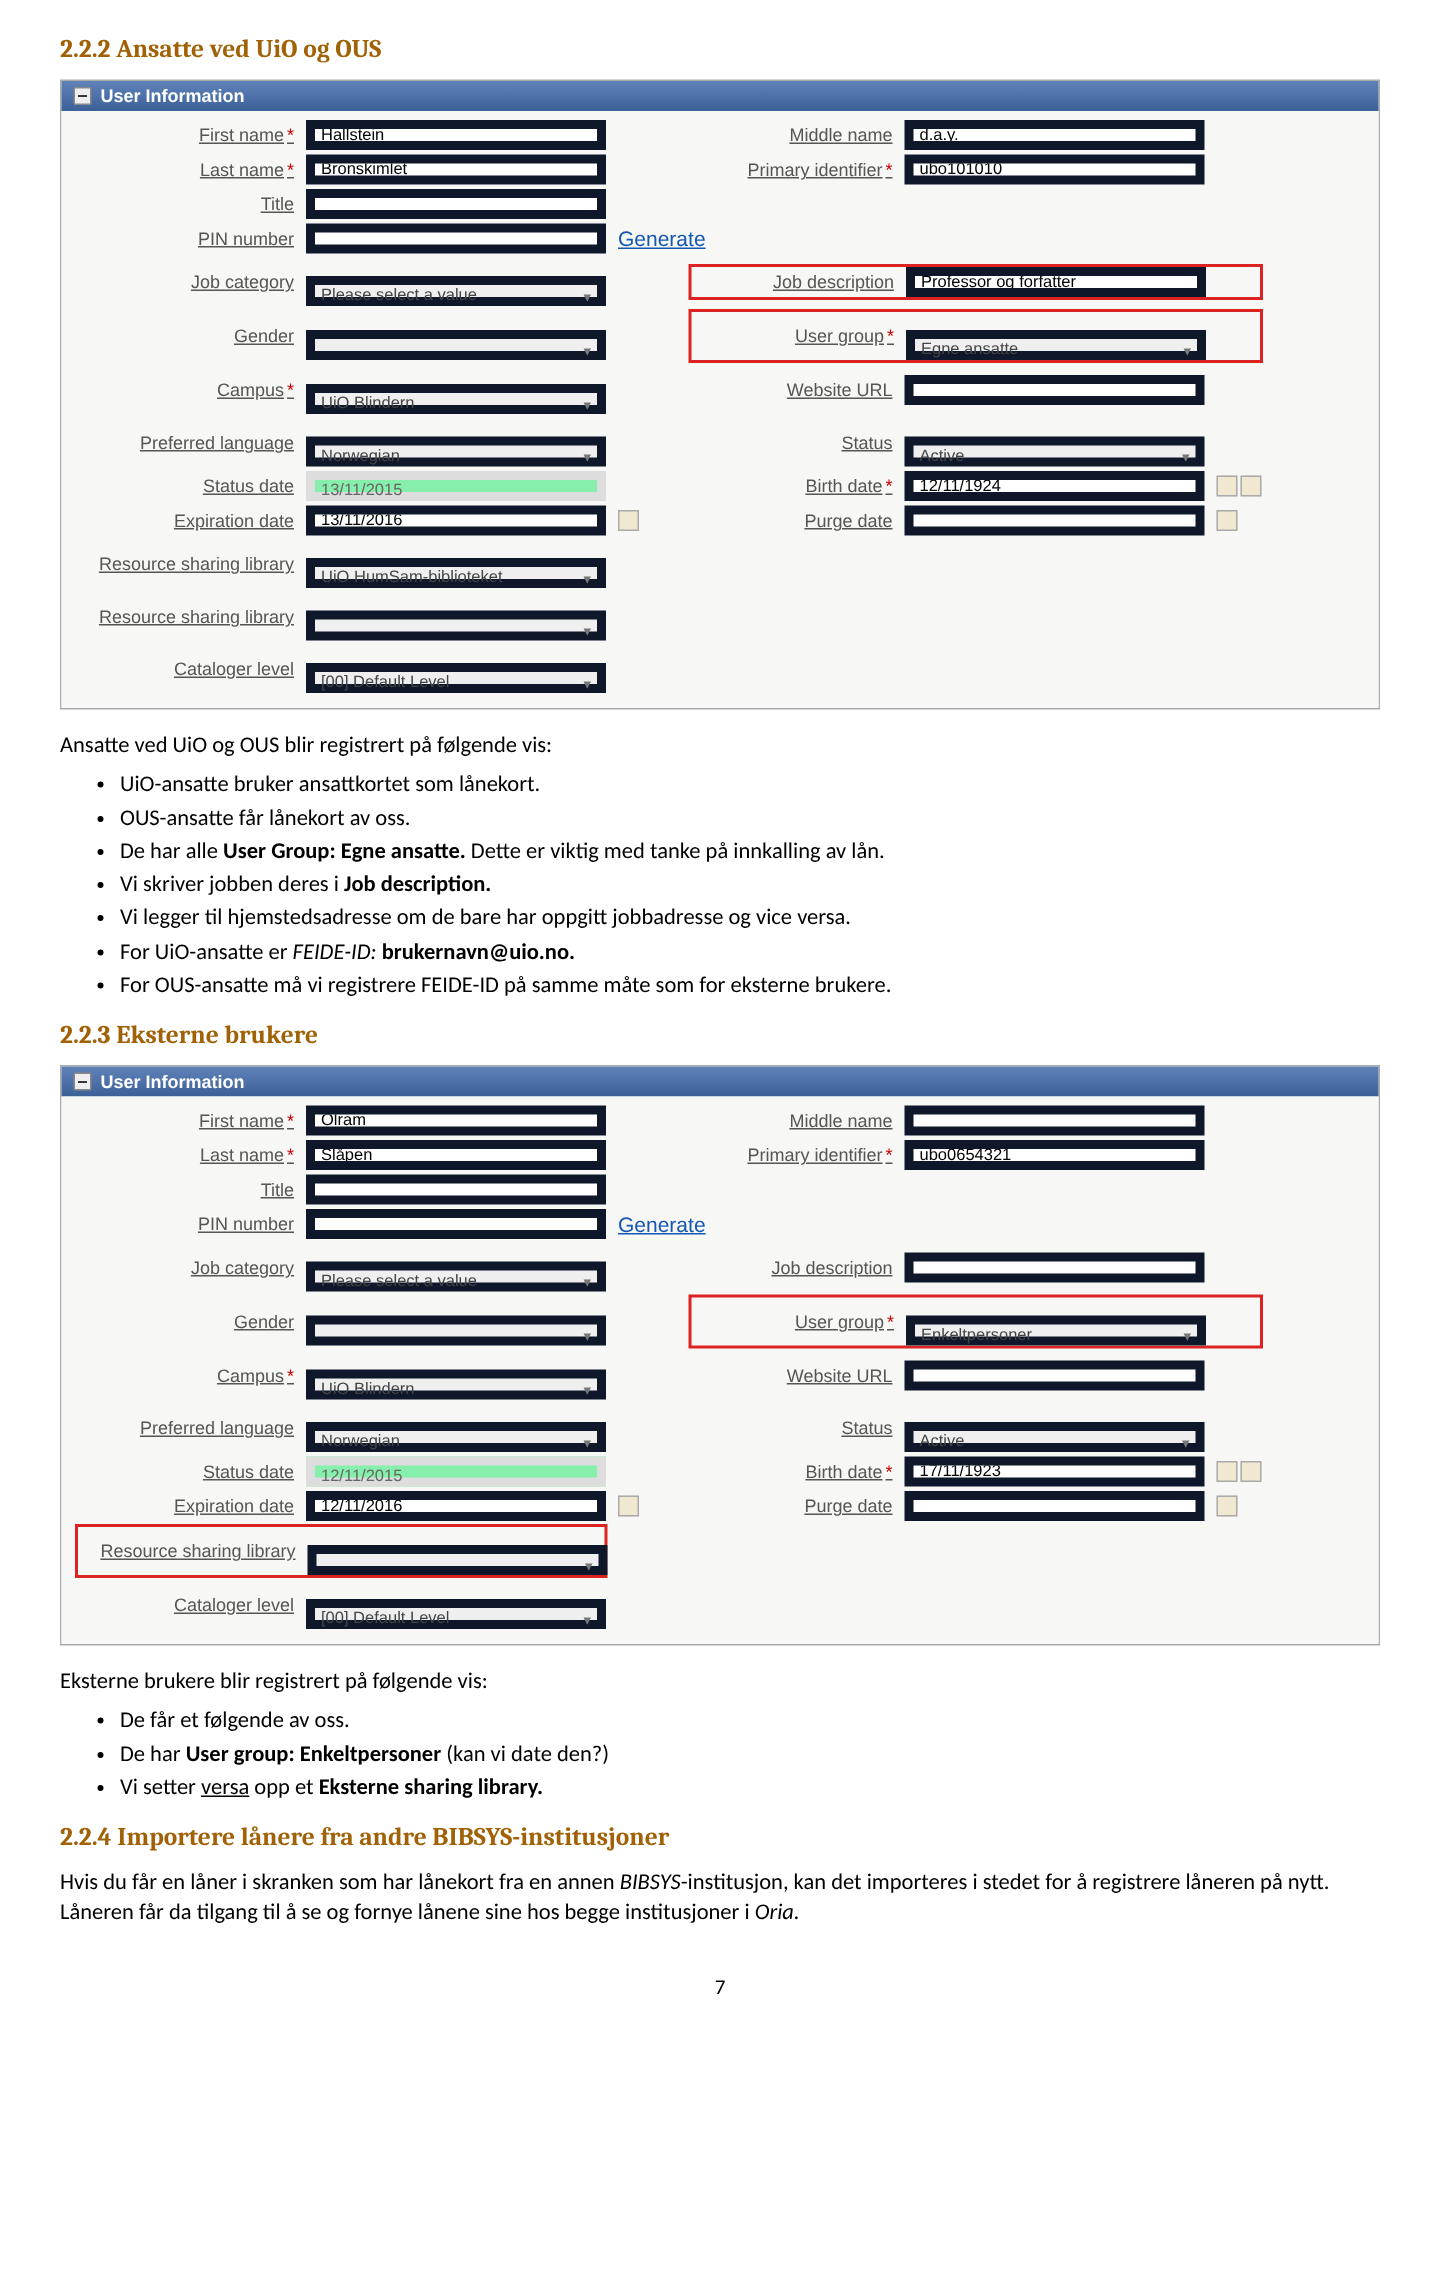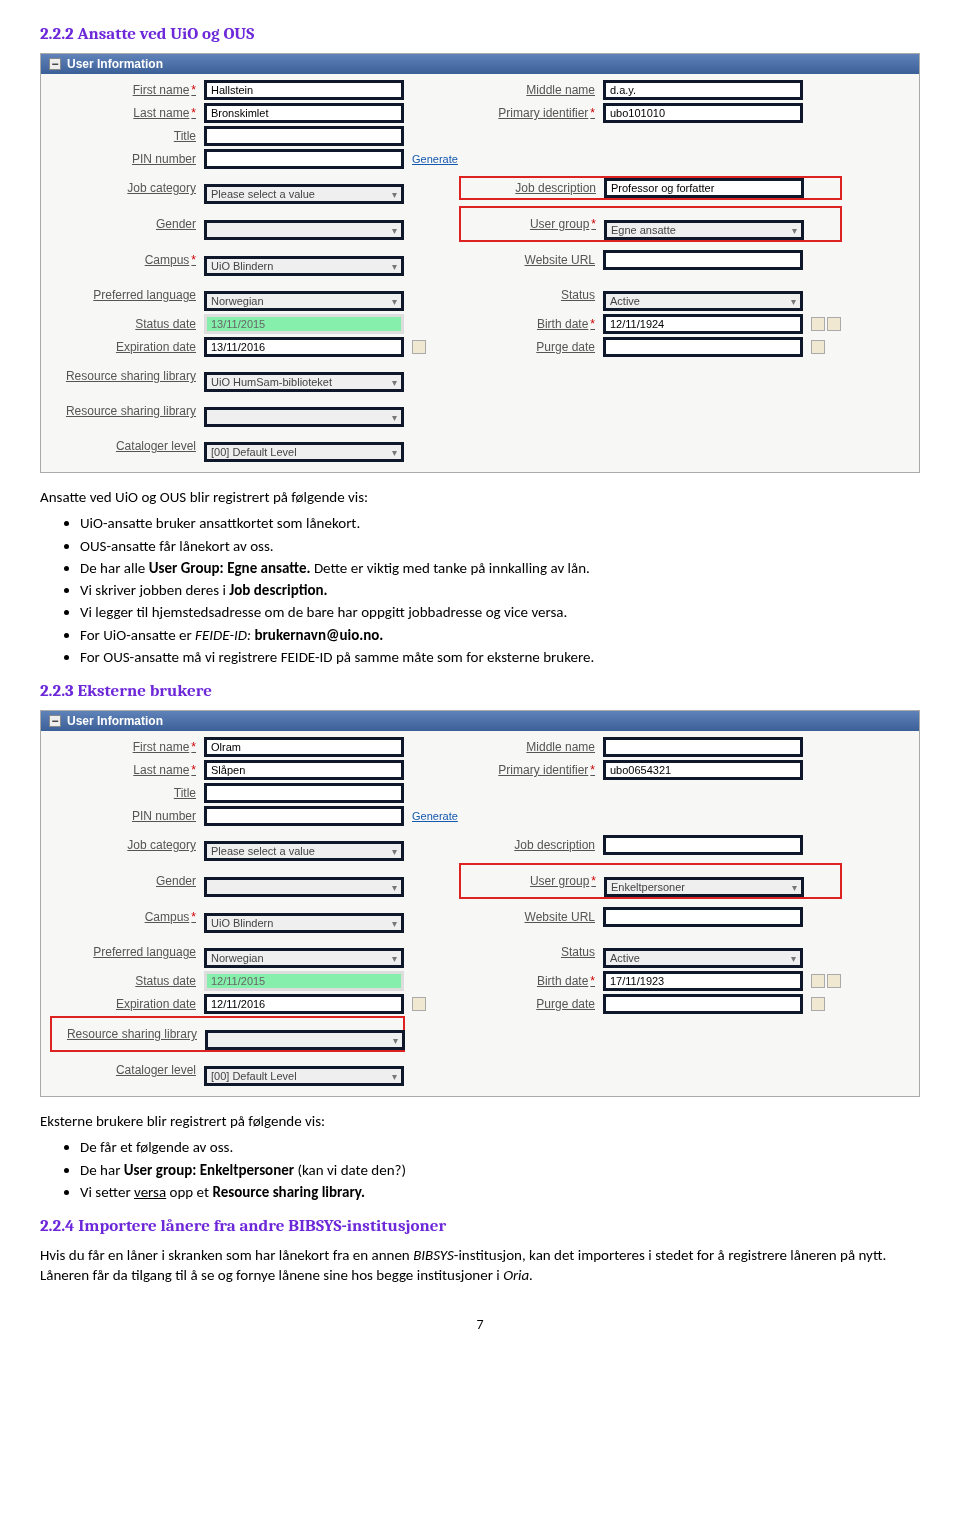--- a/index.html
+++ b/index.html
@@ -6,21 +6,21 @@
   body {
     font-family: Calibri, Arial, sans-serif;
     font-size: 15px;
     color: #000;
     background: #fff;
     margin: 0;
     padding: 20px 40px 40px 40px;
     width: 960px;
   }
   h2.subhead {
-    color: #6d28d9;
+    color: #a16207;
     font-family: Cambria, Georgia, serif;
     font-size: 17px;
     font-weight: bold;
     margin: 4px 0 10px 0;
   }
   h2.subhead.with-top { margin-top: 2px; }
   p { margin: 6px 0; line-height: 1.35; }
   ul.bullets { margin: 6px 0 14px 0; padding-left: 40px; }
   ul.bullets li { margin: 2px 0; line-height: 1.35; }
 
@@ -64,21 +64,21 @@
   }
   .lbl {
     text-align: right;
     color: #555;
     font-size: 12px;
     white-space: nowrap;
     text-decoration: underline;
   }
   .req::after { content: "*"; color: #c00; margin-left: 2px; }
   .inp, .sel {
-    border: 3px solid #0f172a;
+    border: 6px solid #0f172a;
     background: #fff;
     height: 20px;
     padding: 1px 4px;
     font-size: 11px;
     font-family: Arial, sans-serif;
     width: 100%;
   }
   .sel {
     background: #efefef;
     position: relative;
@@ -86,21 +86,21 @@
   }
   .sel::after {
     content: "▾";
     position: absolute;
     right: 4px; top: 2px;
     color: #777;
     font-size: 10px;
   }
   .sel .val { color: #444; }
   .ro { background: #86efac; color: #666; border-color: #ddd; }
-  .gen-link { color: #1558b0; font-size: 11px; text-decoration: underline; cursor: pointer; }
+  .gen-link { color: #1558b0; font-size: 14px; text-decoration: underline; cursor: pointer; }
   .spacer { grid-column: 3; }
   .ico {
     width: 14px; height: 14px;
     display: inline-block;
     border: 1px solid #aaa;
     background: #f0e8d0;
     vertical-align: middle;
   }
   .wrap-hl-red {
     outline: 2px solid #d22;
@@ -343,21 +343,21 @@
       <div></div>
       <div></div>
       <div></div>
   </div>
 </div>
 
 <p>Eksterne brukere blir registrert på følgende vis:</p>
 <ul class="bullets">
   <li>De får et følgende av oss.</li>
   <li><span>De har </span><b>User group: Enkeltpersoner</b><span> (kan vi date den?)</span></li>
-  <li><span>Vi setter </span><span class="u">versa</span><span> opp et </span><b>Resource sharing library.</b></li>
+  <li><span>Vi setter </span><span class="u">versa</span><span> opp et </span><b>Eksterne sharing library.</b></li>
 </ul>
 
 <h2 class="subhead with-top">2.2.4 Importere lånere fra andre BIBSYS-institusjoner</h2>
 <p>
   <span>Hvis du får en låner i skranken som har lånekort fra en annen </span><i>BIBSYS</i><span>-institusjon, kan det importeres i stedet for å registrere låneren på nytt. Låneren får da tilgang til å se og fornye lånene sine hos begge institusjoner i </span><i>Oria.</i>
 </p>
 
 <div class="page-num">7</div>
 
 </body></html>

